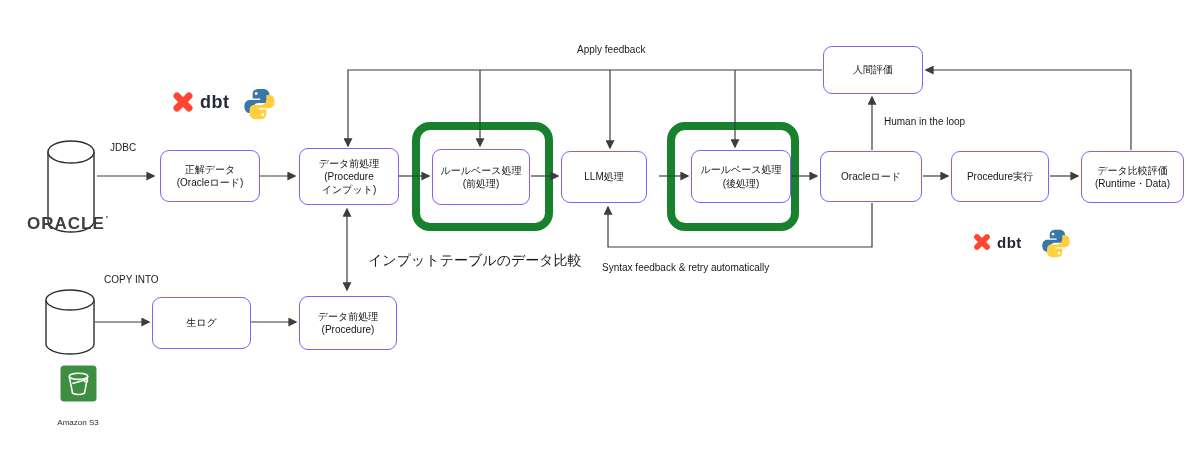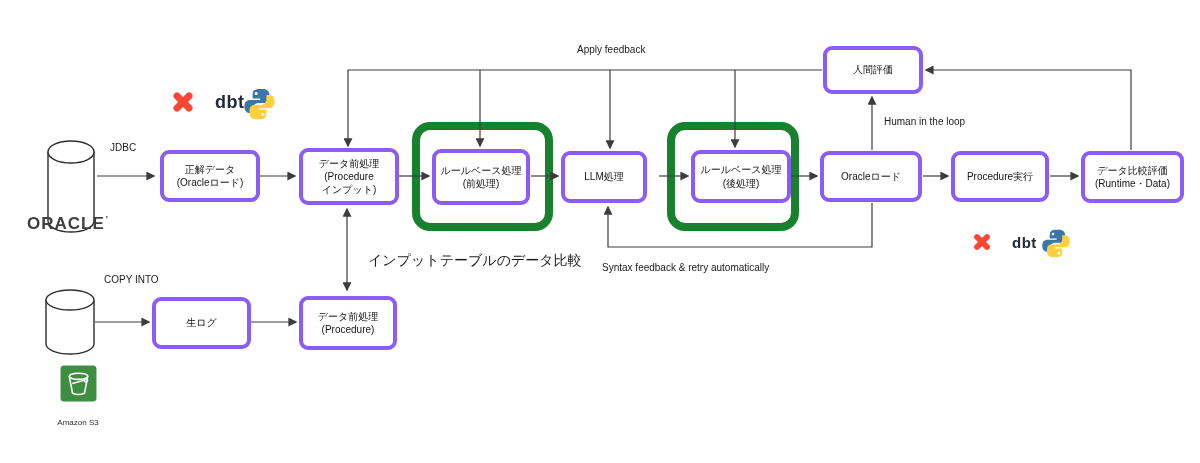--- a/index.html
+++ b/index.html
@@ -2,40 +2,40 @@
 <html><head>
 <meta charset="utf-8">
 <style>
   html,body{margin:0;padding:0;background:#fff;}
   .stage{
     position:relative;width:1200px;height:463px;background:#ffffff;
     font-family:"Liberation Sans", sans-serif;overflow:hidden;
   }
   .node{
     position:absolute;display:flex;align-items:center;justify-content:center;
-    text-align:center;background:#ffffff;border:4px solid #8b5cf6;border-radius:9px;
+    text-align:center;background:#ffffff;border:1px solid #8b5cf6;border-radius:9px;
     font-size:10px;line-height:1.32;color:#141414;white-space:pre-line;
     box-sizing:border-box;padding:2px;z-index:3;
   }
   .hl{
     position:absolute;border:8px solid #17812d;border-radius:18px;
     box-sizing:border-box;background:transparent;z-index:2;
   }
   .lbl{
     position:absolute;font-size:10px;color:#1a1a1a;white-space:nowrap;z-index:4;
   }
   .lbl.small{font-size:14px;}
   svg.wires{position:absolute;left:0;top:0;z-index:5;pointer-events:none;}
   svg.shape{position:absolute;z-index:1;}
   .oracle-logo{
     position:absolute;left:27px;top:215px;z-index:4;color:#404040;
     font-weight:bold;font-size:17px;letter-spacing:1px;line-height:1;
   }
   .oracle-logo .tm{font-size:9px;vertical-align:top;margin-left:1px;}
-  .dbt-logo{position:absolute;display:flex;align-items:center;gap:20px;z-index:4;}
+  .dbt-logo{position:absolute;display:flex;align-items:center;gap:5px;z-index:4;}
   .dbt-word{font-weight:bold;color:#262a38;letter-spacing:0.5px;}
   .dbt-top{left:171px;top:90px;}
   .dbt-top .dbt-word{font-size:18px;}
   .dbt-bottom{left:972px;top:232px;}
   .dbt-bottom .dbt-word{font-size:15px;}
   .py-logo{position:absolute;z-index:4;}
   .s3-wrap{position:absolute;left:41px;top:365px;width:74px;text-align:center;z-index:4;}
   .s3-label{font-size:8px;color:#2b2b2b;margin-top:12px;}
 </style>
 </head>

